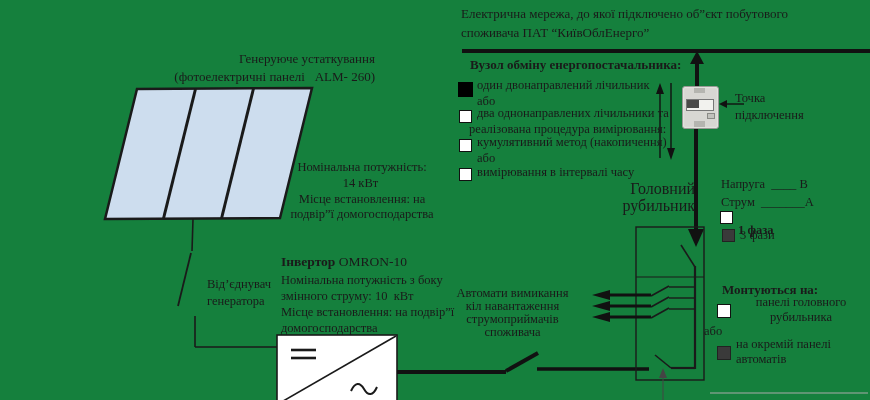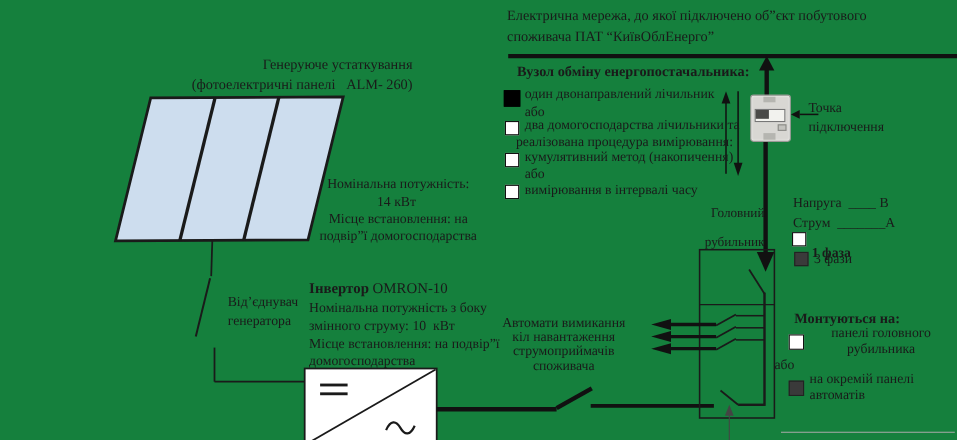--- a/index.html
+++ b/index.html
@@ -105,34 +105,34 @@
   <div class="txt" style="left:461px;top:4px;width:412px;font-size:13px;line-height:19px;">Електрична мережа, до якої підключено об”єкт побутового
 споживача ПАТ “КиївОблЕнерго”</div>
 
   <div class="txt bold" style="left:470px;top:57px;width:220px;font-size:13px;">Вузол обміну енергопостачальника:</div>
 
   <div class="cb filled-black" style="left:458px;top:82px;width:13px;height:13px;"></div>
   <div class="txt" style="left:477px;top:78px;width:190px;">один двонаправлений лічильник
 або</div>
 
   <div class="cb" style="left:459px;top:110px;"></div>
-  <div class="txt" style="left:477px;top:106px;width:200px;">два домогосподарства лічильники та</div>
+  <div class="txt" style="left:477px;top:106px;width:200px;">два однонаправлених лічильники та</div>
   <div class="txt" style="left:469px;top:122px;width:200px;">реалізована процедура вимірювання:</div>
 
   <div class="cb" style="left:459px;top:139px;"></div>
   <div class="txt" style="left:477px;top:135px;width:200px;">кумулятивний метод (накопичення)
 або</div>
 
   <div class="cb" style="left:459px;top:168px;"></div>
   <div class="txt" style="left:477px;top:165px;width:200px;">вимірювання в інтервалі часу</div>
 
   <div class="txt" style="left:735px;top:90px;width:100px;line-height:17px;">Точка
 підключення</div>
 
-  <div class="txt ctr" style="left:605px;top:180px;width:90px;font-size:12px;line-height:27px;">Головний
+  <div class="txt ctr" style="left:605px;top:180px;width:90px;font-size:16px;line-height:17px;">Головний
 рубильник</div>
 
   <div class="txt" style="left:721px;top:175px;width:140px;line-height:18px;"><span>Напруга  ____ В</span>
 <span>Струм  _______А</span></div>
 
   <div class="cb" style="left:720px;top:211px;"></div>
   <div class="txt" style="left:738px;top:223px;width:60px;font-weight:bold;">1 фаза</div>
 
   <div class="cb filled-dark" style="left:722px;top:229px;"></div>
   <div class="txt" style="left:740px;top:228px;width:60px;">3 фази</div>
@@ -146,21 +146,21 @@
   <div class="txt" style="left:736px;top:337px;width:130px;line-height:15px;">на окремій панелі
 автоматів</div>
 
   <div class="txt ctr" style="left:125px;top:50px;width:250px;font-size:13px;line-height:18px;">Генеруюче устаткування
 (фотоелектричні панелі   ALM- 260)</div>
   <div class="txt rgt" style="left:277px;top:160px;width:170px;line-height:15.8px;">Номінальна потужність:
 14 кВт 
 Місце встановлення: на
 подвір”ї домогосподарства</div>
 
-  <div class="txt" style="left:207px;top:266px;width:80px;line-height:17px;">Від’єднувач
+  <div class="txt" style="left:207px;top:276px;width:80px;line-height:17px;">Від’єднувач
 генератора</div>
 
   <div class="txt" style="left:281px;top:254px;width:180px;font-size:13.5px;"><span class="bold">Інвертор</span><span> OMRON-10</span></div>
   <div class="txt" style="left:281px;top:272px;width:190px;line-height:16px;">Номінальна потужність з боку
 змінного струму: 10  кВт
 Місце встановлення: на подвір”ї
 домогосподарства</div>
 
   <div class="txt rgt" style="left:435px;top:287px;width:155px;line-height:13px;">Автомати вимикання
 кіл навантаження

